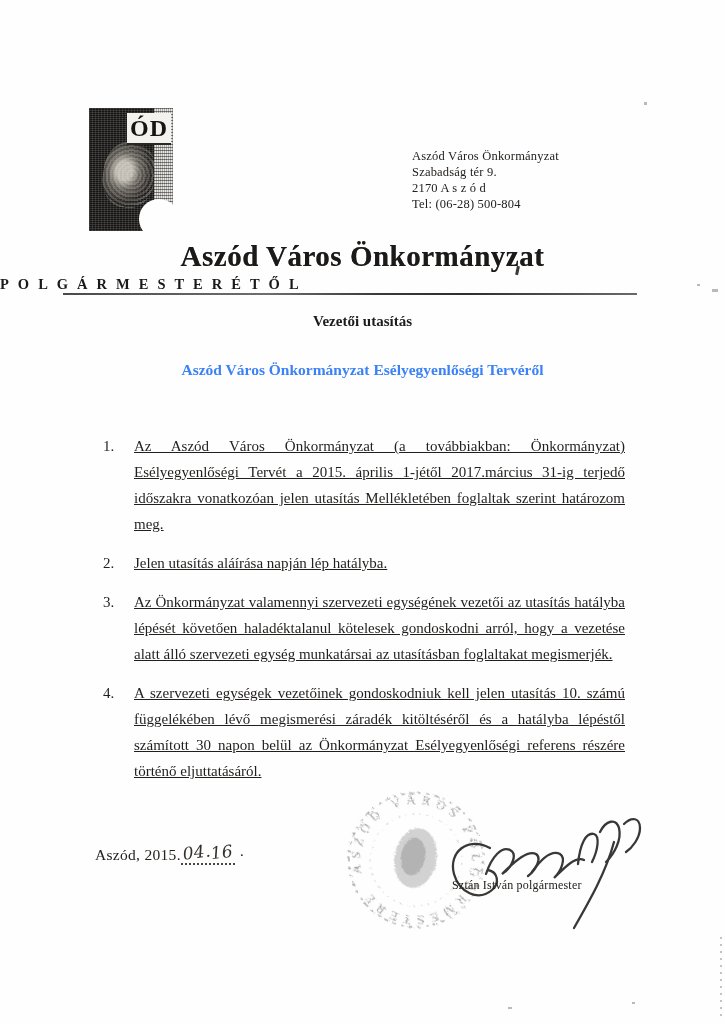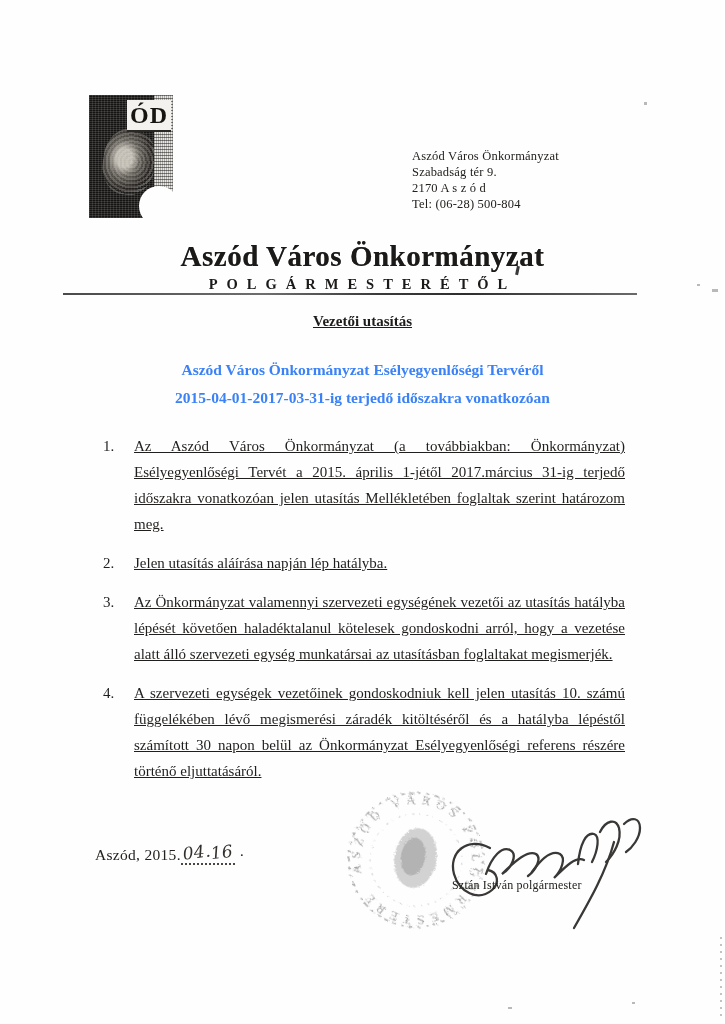--- a/index.html
+++ b/index.html
@@ -4,21 +4,21 @@
 <style>
   html,body{margin:0;padding:0;background:#ffffff;}
   .page{
     position:relative;width:725px;height:1024px;overflow:hidden;
     background:#fefefe;
     font-family:"Liberation Serif","DejaVu Serif",serif;
     color:#211f1d;
   }
   
   .logo{
-    position:absolute;left:89px;top:95px;width:84px;height:123px;
+    position:absolute;left:89px;top:108px;width:84px;height:123px;
     background:
       repeating-linear-gradient(90deg, rgba(255,255,255,.10) 0 1px, transparent 1px 3px),
       repeating-linear-gradient(0deg, rgba(255,255,255,.12) 0 1px, transparent 1px 2px),
       #161412;
   }
   .logo-right-col{
     position:absolute;right:0;top:0;bottom:14px;width:19px;
     background:
       repeating-linear-gradient(0deg, rgba(0,0,0,.45) 0 1px, transparent 1px 3px),
       repeating-linear-gradient(90deg, rgba(0,0,0,.25) 0 1px, transparent 1px 2px),
@@ -47,34 +47,34 @@
     color:#23211e;letter-spacing:.2px;
   }
   .sender .email{text-decoration:underline;}
   
   .title{
     position:absolute;left:0;top:240px;width:100%;text-align:center;
     font-size:29px;font-weight:bold;letter-spacing:.5px;color:#1c1a18;
     text-shadow:0 0 .6px rgba(0,0,0,.6);
   }
   .subtitle{
-    position:absolute;left:0;top:276px;width:100%;text-align:center;
+    position:absolute;left:0;top:276px;width:100%;
     font-size:14.5px;font-weight:bold;letter-spacing:9px;color:#1c1a18;
   }
   .head-rule{
     position:absolute;left:63px;top:293px;width:574px;height:2px;
     background:linear-gradient(90deg,#4a4a4a 0%,#6e6e6e 35%,#3a3a3a 55%,#2e2e2e 70%,#6a6a6a 100%);
   }
   .stray-tick{
     position:absolute;left:516px;top:266px;width:3px;height:9px;background:#3a3a3a;
     transform:rotate(12deg);
   }
   .doc-kind{
     position:absolute;left:0;top:313px;width:100%;text-align:center;
-    font-size:15px;font-weight:bold;color:#1e1c1a;text-decoration:underline;
+    font-size:15px;font-weight:bold;color:#1e1c1a;
   }
   .subject{
     position:absolute;left:0;top:356px;width:100%;text-align:center;
     font-size:15.5px;font-weight:bold;line-height:28px;color:#3b82f6;
   }
   
   .list{position:absolute;left:103px;top:433px;width:522px;font-size:15px;}
   .item{display:flex;margin-bottom:13px;}
   .item .num{width:31px;flex:0 0 31px;line-height:26px;}
   .item .txt{flex:1;line-height:26px;text-decoration:underline;}
@@ -124,21 +124,20 @@
   </div>
 
   <div class="title">Aszód Város Önkormányzat</div>
   <div class="subtitle">POLGÁRMESTERÉTŐL</div>
   <div class="stray-tick"></div>
   <div class="head-rule"></div>
 
   <div class="doc-kind">Vezetői utasítás</div>
   <div class="subject">
     <div>Aszód Város Önkormányzat Esélyegyenlőségi Tervéről</div>
-    <div>2015-04-01-2017-03-31-ig terjedő időszakra vonatkozóan</div>
   </div>
 
   <div class="list">
     <div class="item">
       <div class="num">1.</div>
       <div class="txt">
         <div class="jline">Az Aszód Város Önkormányzat (a továbbiakban: Önkormányzat)</div>
         <div class="jline">Esélyegyenlőségi Tervét a 2015. április 1-jétől 2017.március 31-ig terjedő</div>
         <div class="jline">időszakra vonatkozóan jelen utasítás Mellékletében foglaltak szerint határozom</div>
         <div class="jline last">meg.</div>

